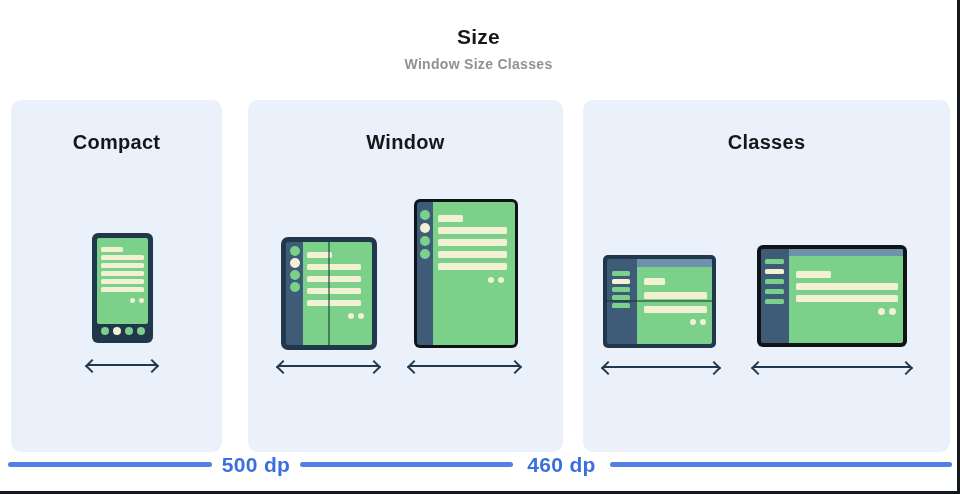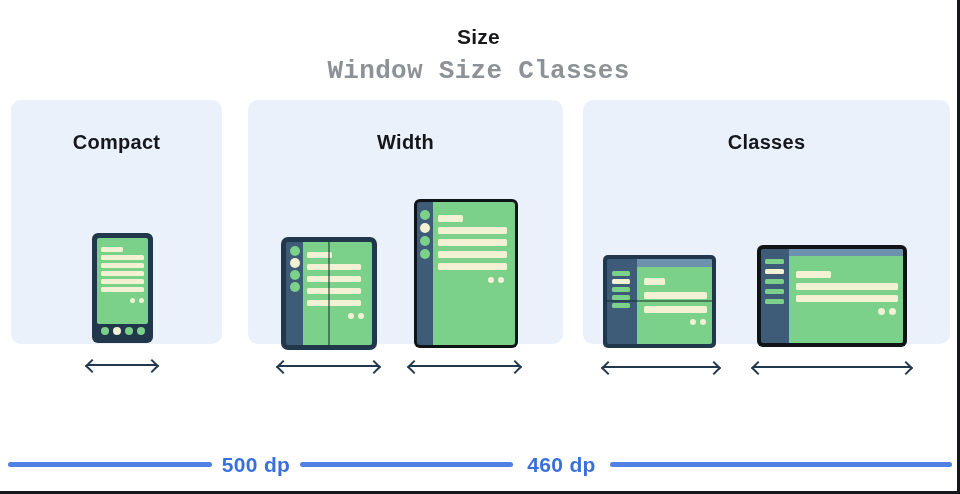--- a/index.html
+++ b/index.html
@@ -5,24 +5,24 @@
   * { margin:0; padding:0; box-sizing:border-box; }
   html,body { width:960px; height:494px; }
   body { font-family:"Liberation Sans", sans-serif; background:#ffffff; }
 
   .stage { position:relative; width:960px; height:494px; background:#ffffff;
            border-right:3px solid #14181c; border-bottom:3px solid #14181c; overflow:hidden; }
 
   
   .hdr { position:absolute; left:0; top:25px; width:100%; text-align:center; }
   .hdr .t { font-size:21px; font-weight:bold; color:#17181a; letter-spacing:.3px; }
-  .hdr .s { margin-top:7px; font-size:26px; font-weight:bold; color:#8d9297; letter-spacing:.3px;font-family:Liberation Mono, monospace; }
-
-  
-  .panel { position:absolute; top:100px; height:244px; background:#eaf1fb; border-radius:10px; }
+  .hdr .s { margin-top:7px; font-size:14px; font-weight:bold; color:#8d9297; letter-spacing:.3px; }
+
+  
+  .panel { position:absolute; top:100px; height:352px; background:#eaf1fb; border-radius:10px; }
   #panel-compact  { left:11px;  width:211px; }
   #panel-medium   { left:248px; width:315px; }
   #panel-expanded { left:583px; width:367px; }
   .plabel { position:absolute; top:31px; width:100%; text-align:center;
             font-size:20px; font-weight:bold; color:#15171a; letter-spacing:.3px; }
 
   
   .device { position:absolute; }
   .bar  { background:#f3f1d3; border-radius:1.5px; }
   .circ { border-radius:50%; flex:none; }
@@ -129,21 +129,21 @@
 
   <div class="hdr">
     <div class="t">Size</div>
     <div class="s">Window Size Classes</div>
   </div>
 
   <div class="panel" id="panel-compact">
     <div class="plabel">Compact</div>
   </div>
   <div class="panel" id="panel-medium">
-    <div class="plabel">Width</div>
+    <div class="plabel">Window</div>
   </div>
   <div class="panel" id="panel-expanded">
     <div class="plabel">Classes</div>
   </div>
 
   <div class="device phone">
     <div class="screen">
       <div class="bar short"></div>
       <div class="bar"></div>
       <div class="bar"></div>

